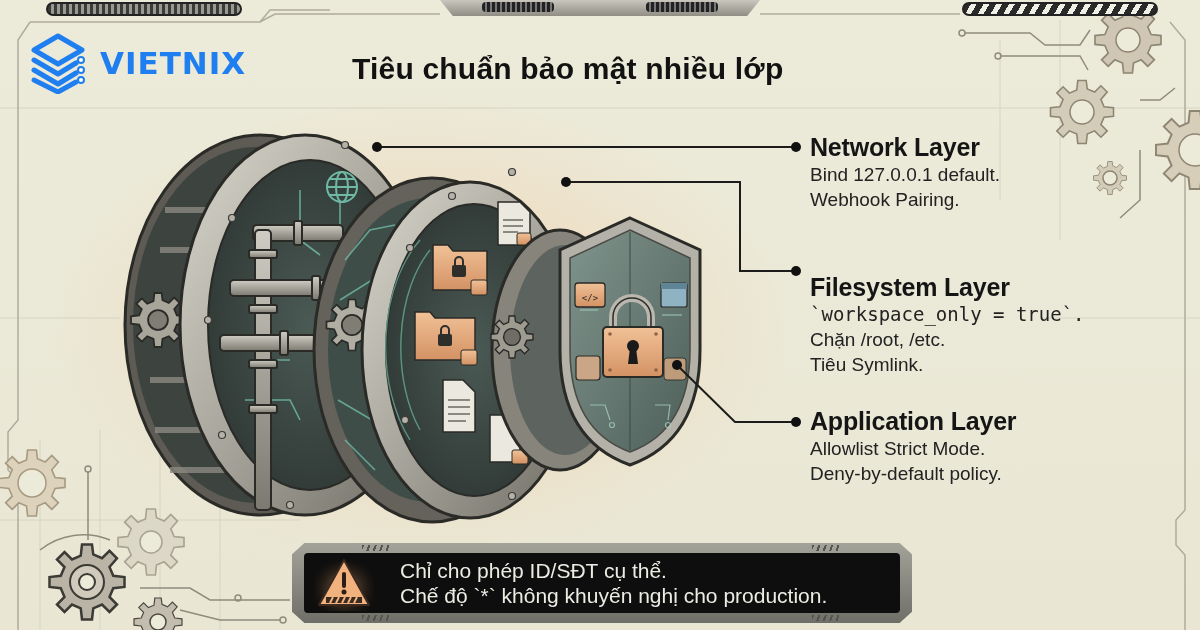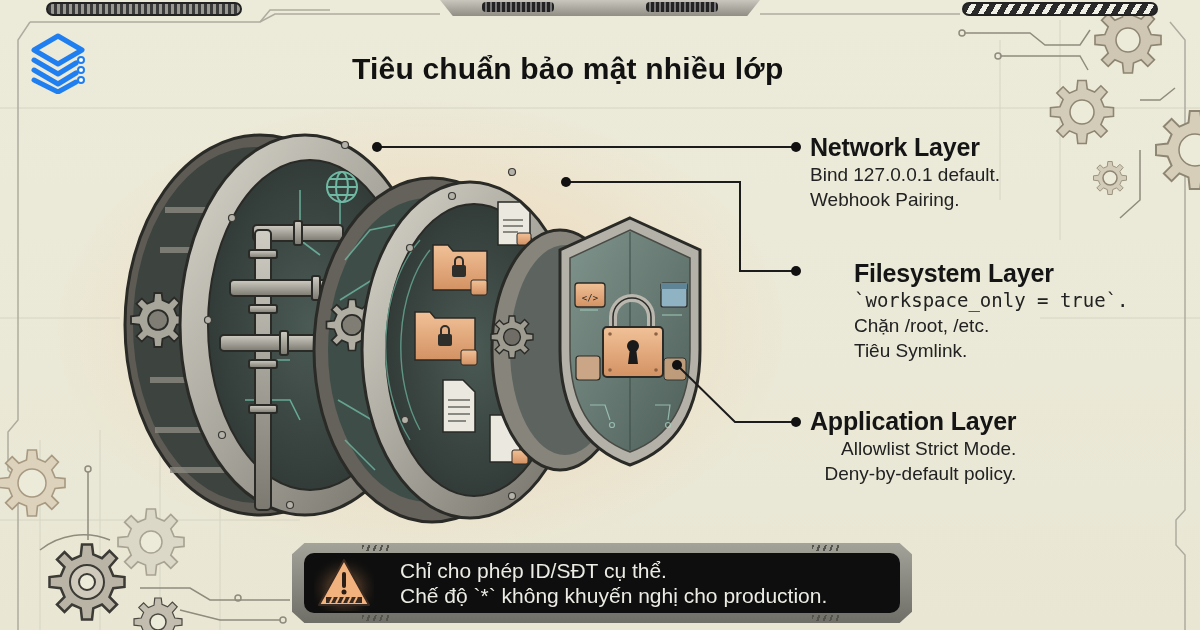--- a/index.html
+++ b/index.html
@@ -64,21 +64,21 @@
 
   
   .warning {
     position: absolute; left: 292px; top: 543px; width: 620px; height: 80px;
     background: linear-gradient(#a4a39a, #6f6e67);
     clip-path: polygon(2% 0, 98% 0, 100% 14%, 100% 86%, 98% 100%, 2% 100%, 0 86%, 0 14%);
     box-shadow: 0 0 20px rgba(240,150,80,0.6);
   }
   .warning-inner {
     position: absolute; left: 12px; top: 10px; right: 12px; bottom: 10px;
-    background: #0e0e0e; border-radius: 10px; display: flex; align-items: center;
+    background: #0e0e0e; border-radius: 4px; display: flex; align-items: center;
   }
   .warning-icon { width: 60px; height: 56px; margin-left: 10px; flex: 0 0 auto; }
   .warning-text { margin-left: 26px; color: #ecebe4; font-size: 21px; line-height: 25px; }
   .warning-ticks {
     position: absolute; height: 6px; width: 28px;
     background: repeating-linear-gradient(110deg, #55534d 0 2px, transparent 2px 6px);
   }
 </style>
 </head>
 <body>
@@ -196,20 +196,21 @@
         <path d="M4 28 L28 42 L46 31"></path>
         <path d="M4 38 L28 52 L46 41"></path>
         <path d="M4 48 L28 60 L46 50"></path>
       </g>
       <g fill="#fff" stroke="#1f7ff0" stroke-width="2">
         <circle cx="51" cy="28" r="3"></circle>
         <circle cx="51" cy="38" r="3"></circle>
         <circle cx="51" cy="48" r="3"></circle>
       </g>
     </svg>
+    <span class="logo-text">VIETNIX</span>
   </div>
 
   <h1 class="page-title">Tiêu chuẩn bảo mật nhiều lớp</h1>
 
   <svg class="illustration" width="640" height="420" viewBox="110 120 640 420">
     <defs>
       <linearGradient id="metal" x1="0" y1="0" x2="1" y2="1">
         <stop offset="0" stop-color="#d9d7cc"></stop>
         <stop offset="0.5" stop-color="#a7a59b"></stop>
         <stop offset="1" stop-color="#6d6b63"></stop>
@@ -426,28 +427,28 @@
         <circle cx="796" cy="422" r="5"></circle>
     </g>
   </svg>
 
   <div class="callout" style="top:132px;">
     <div class="callout-title">Network Layer</div>
     <div class="callout-line">Bind 127.0.0.1 default.</div>
     <div class="callout-line">Webhook Pairing.</div>
   </div>
 
-  <div class="callout" style="top:258px;margin-left:44px;">
+  <div class="callout" style="top:272px;">
     <div class="callout-title">Filesystem Layer</div>
     <div class="callout-line mono">`workspace_only = true`.</div>
     <div class="callout-line">Chặn /root, /etc.</div>
     <div class="callout-line">Tiêu Symlink.</div>
   </div>
 
-  <div class="callout" style="top:406px;text-align:right;">
+  <div class="callout" style="top:406px;">
     <div class="callout-title">Application Layer</div>
     <div class="callout-line">Allowlist Strict Mode.</div>
     <div class="callout-line">Deny-by-default policy.</div>
   </div>
 
   <div class="warning">
     <div class="warning-ticks" style="left:70px; top:2px;"></div>
     <div class="warning-ticks" style="left:520px; top:2px;"></div>
     <div class="warning-ticks" style="left:70px; bottom:2px;"></div>
     <div class="warning-ticks" style="left:520px; bottom:2px;"></div>

